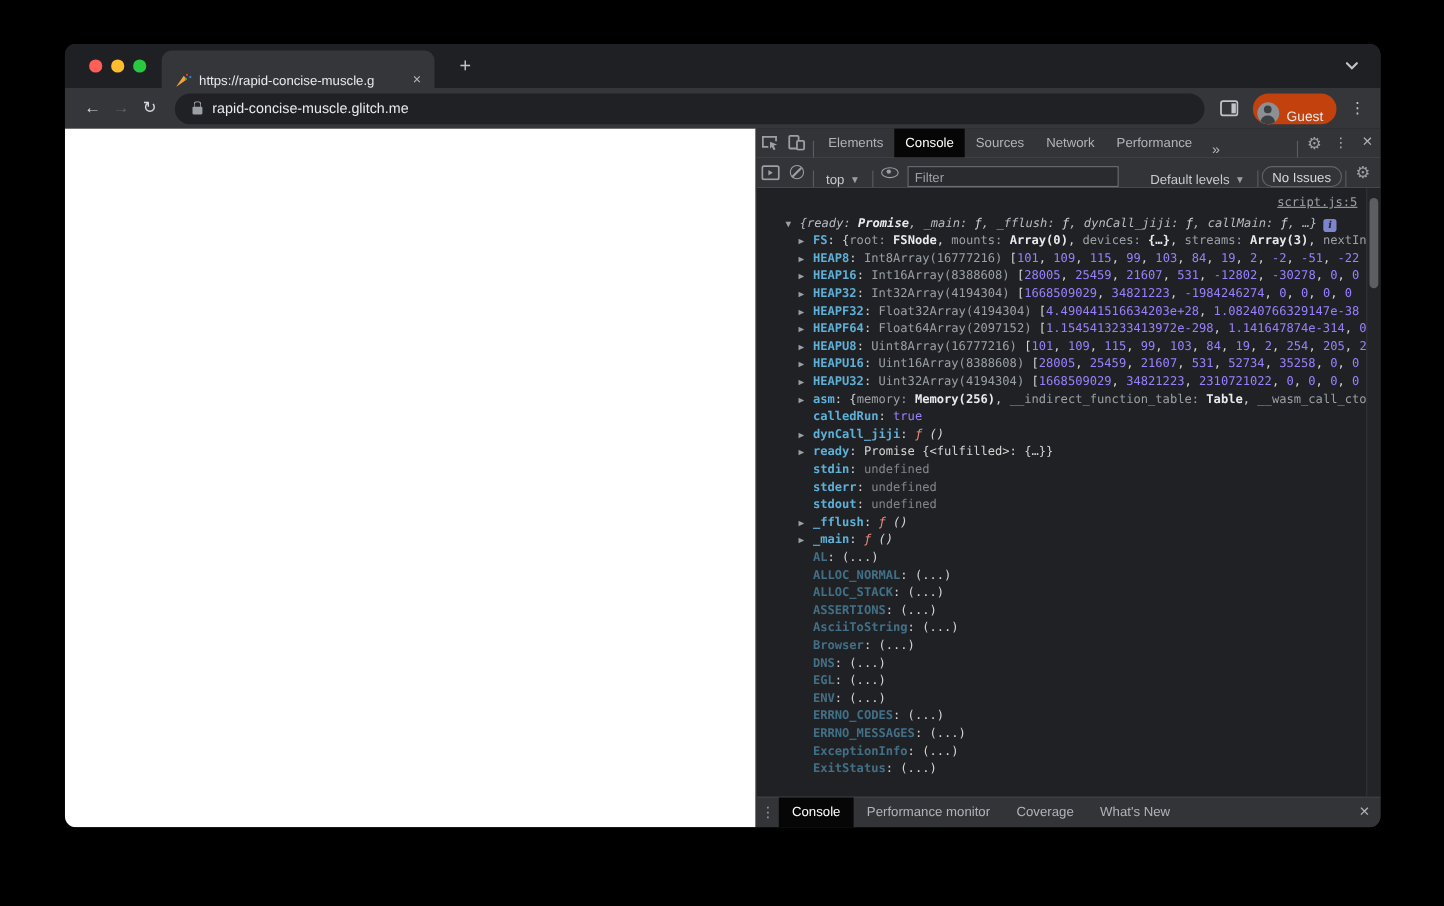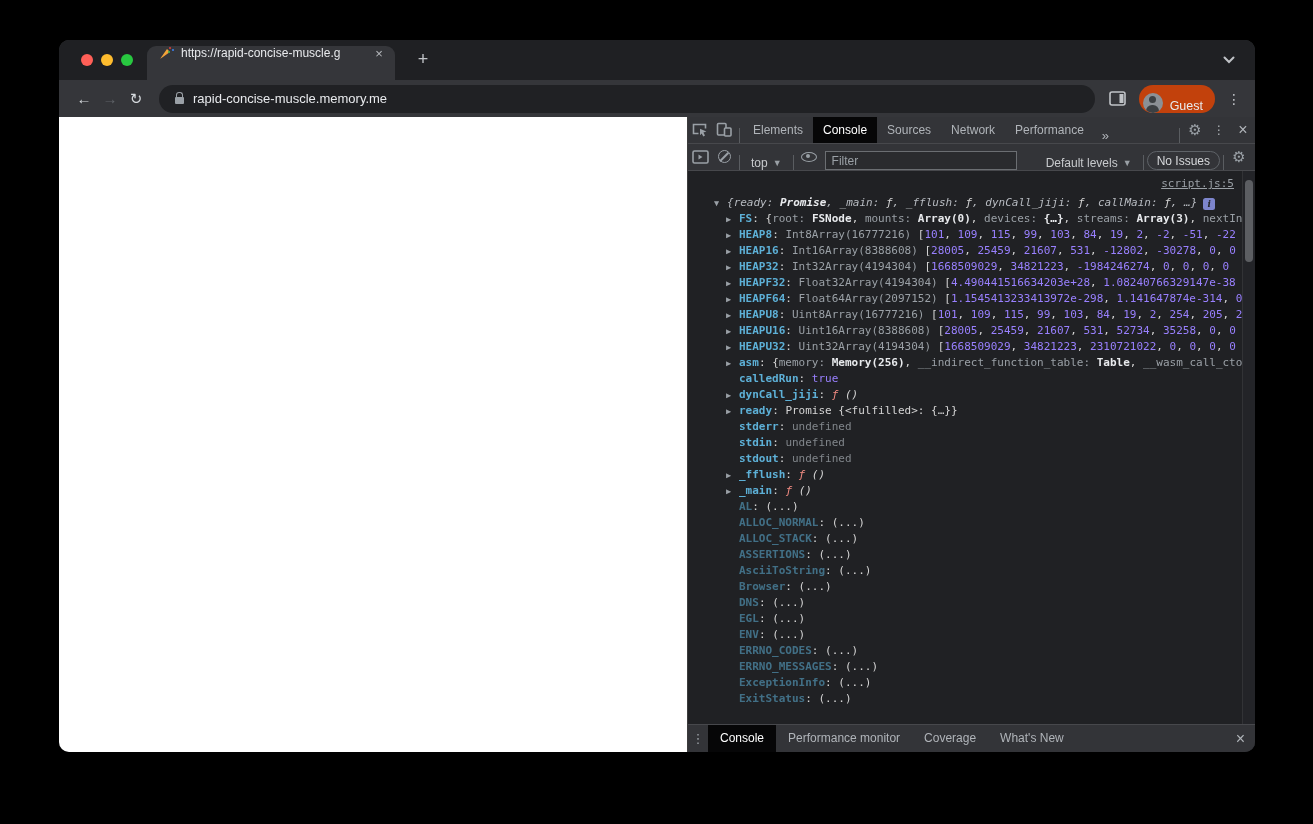--- a/index.html
+++ b/index.html
@@ -11,21 +11,21 @@
   .window { position:absolute; left:59px; top:40px; width:1196px; height:712px;
             border-radius:10px; overflow:hidden; background:#35363a;
             box-shadow:0 22px 60px rgba(0,0,0,.65); }
 
   
   .tabstrip { height:40px; background:#1f2023; position:relative; display:flex; align-items:flex-end; }
   .traffic { position:absolute; left:22px; top:14px; display:flex; gap:8px; }
   .light { width:12px; height:12px; border-radius:50%; }
   .light.red{ background:#ff5f57; } .light.yellow{ background:#febc2e; } .light.green{ background:#28c840; }
   .tab { position:absolute; left:88px; bottom:0; width:248px; height:34px; background:#35363a;
-         border-radius:9px 9px 0 0; display:flex; align-items:flex-start; padding:0 8px 0 12px; }
+         border-radius:9px 9px 0 0; display:flex; align-items:flex-end; padding:0 8px 0 12px; }
   .favicon { width:14px; height:14px; position:relative; margin-right:8px; flex:none; }
   .favicon .cone { position:absolute; left:1px; top:3px; width:10px; height:10px;
         background:linear-gradient(135deg,#f9c440,#ee8131); clip-path:polygon(0 100%, 70% 0, 100% 30%);
         border-radius:1px; }
   .favicon .dots { position:absolute; left:10px; top:1px; width:2px; height:2px; border-radius:50%;
         background:#e23d3d; box-shadow:3px 2px 0 0 #3b82f6, -1px 4px 0 0 #2bb24c; }
   .tab-title { font-size:12px; color:#e8eaed; white-space:nowrap; overflow:hidden; flex:1;
         -webkit-mask-image:linear-gradient(90deg,#000 85%,transparent); }
   .tab-close { width:16px; height:16px; border-radius:50%; color:#b6b9bd; font-size:13px; line-height:16px;
         text-align:center; margin-left:6px; flex:none; }
@@ -167,21 +167,21 @@
           </svg>
       </div>
     </div>
 
     <div class="toolbar">
       <div class="navbtn">←</div>
       <div class="navbtn disabled">→</div>
       <div class="navbtn">↻</div>
       <div class="addressbar">
         <span class="lock"></span>
-        <span class="url">rapid-concise-muscle.memory.me</span>
+        <span class="url">rapid-concise-muscle.glitch.me</span>
       </div>
       <div class="panel-icon">
         <svg width="17" height="15" viewBox="0 0 17 15">
           <rect x="1" y="1" width="15" height="13" rx="2" fill="none" stroke="#c0c3c7" stroke-width="1.6"></rect>
           <rect x="10.5" y="3" width="4" height="9" fill="#c0c3c7"></rect>
         </svg>
       </div>
       <div class="guest">
         <span class="avatar"></span>
         <span class="guest-label">Guest</span>
@@ -263,22 +263,22 @@
                 <div class="crow ind1"><span class="tk-arr">▶</span><span class="tk-nm">HEAP32</span><span class="tk-pc">: </span><span class="tk-ty">Int32Array(4194304) </span><span class="tk-ob">[</span><span class="tk-nu">1668509029</span><span class="tk-ob">, </span><span class="tk-nu">34821223</span><span class="tk-ob">, </span><span class="tk-nu">-1984246274</span><span class="tk-ob">, </span><span class="tk-nu">0</span><span class="tk-ob">, </span><span class="tk-nu">0</span><span class="tk-ob">, </span><span class="tk-nu">0</span><span class="tk-ob">, </span><span class="tk-nu">0</span></div>
                 <div class="crow ind1"><span class="tk-arr">▶</span><span class="tk-nm">HEAPF32</span><span class="tk-pc">: </span><span class="tk-ty">Float32Array(4194304) </span><span class="tk-ob">[</span><span class="tk-nu">4.490441516634203e+28</span><span class="tk-ob">, </span><span class="tk-nu">1.08240766329147e-38</span></div>
                 <div class="crow ind1"><span class="tk-arr">▶</span><span class="tk-nm">HEAPF64</span><span class="tk-pc">: </span><span class="tk-ty">Float64Array(2097152) </span><span class="tk-ob">[</span><span class="tk-nu">1.1545413233413972e-298</span><span class="tk-ob">, </span><span class="tk-nu">1.141647874e-314</span><span class="tk-ob">, </span><span class="tk-nu">0</span></div>
                 <div class="crow ind1"><span class="tk-arr">▶</span><span class="tk-nm">HEAPU8</span><span class="tk-pc">: </span><span class="tk-ty">Uint8Array(16777216) </span><span class="tk-ob">[</span><span class="tk-nu">101</span><span class="tk-ob">, </span><span class="tk-nu">109</span><span class="tk-ob">, </span><span class="tk-nu">115</span><span class="tk-ob">, </span><span class="tk-nu">99</span><span class="tk-ob">, </span><span class="tk-nu">103</span><span class="tk-ob">, </span><span class="tk-nu">84</span><span class="tk-ob">, </span><span class="tk-nu">19</span><span class="tk-ob">, </span><span class="tk-nu">2</span><span class="tk-ob">, </span><span class="tk-nu">254</span><span class="tk-ob">, </span><span class="tk-nu">205</span><span class="tk-ob">, </span><span class="tk-nu">234</span></div>
                 <div class="crow ind1"><span class="tk-arr">▶</span><span class="tk-nm">HEAPU16</span><span class="tk-pc">: </span><span class="tk-ty">Uint16Array(8388608) </span><span class="tk-ob">[</span><span class="tk-nu">28005</span><span class="tk-ob">, </span><span class="tk-nu">25459</span><span class="tk-ob">, </span><span class="tk-nu">21607</span><span class="tk-ob">, </span><span class="tk-nu">531</span><span class="tk-ob">, </span><span class="tk-nu">52734</span><span class="tk-ob">, </span><span class="tk-nu">35258</span><span class="tk-ob">, </span><span class="tk-nu">0</span><span class="tk-ob">, </span><span class="tk-nu">0</span></div>
                 <div class="crow ind1"><span class="tk-arr">▶</span><span class="tk-nm">HEAPU32</span><span class="tk-pc">: </span><span class="tk-ty">Uint32Array(4194304) </span><span class="tk-ob">[</span><span class="tk-nu">1668509029</span><span class="tk-ob">, </span><span class="tk-nu">34821223</span><span class="tk-ob">, </span><span class="tk-nu">2310721022</span><span class="tk-ob">, </span><span class="tk-nu">0</span><span class="tk-ob">, </span><span class="tk-nu">0</span><span class="tk-ob">, </span><span class="tk-nu">0</span><span class="tk-ob">, </span><span class="tk-nu">0</span></div>
                 <div class="crow ind1"><span class="tk-arr">▶</span><span class="tk-nm">asm</span><span class="tk-pc">: </span><span class="tk-ob">{</span><span class="tk-ky">memory: </span><span class="tk-cl">Memory(256)</span><span class="tk-ob">, </span><span class="tk-ky">__indirect_function_table: </span><span class="tk-cl">Table</span><span class="tk-ob">, </span><span class="tk-ky">__wasm_call_ctors</span></div>
                 <div class="crow ind1"><span class="tk-sp"></span><span class="tk-nm">calledRun</span><span class="tk-pc">: </span><span class="tk-bo">true</span></div>
                 <div class="crow ind1"><span class="tk-arr">▶</span><span class="tk-nm">dynCall_jiji</span><span class="tk-pc">: </span><span class="tk-fn">ƒ </span><span class="tk-fs">()</span></div>
                 <div class="crow ind1"><span class="tk-arr">▶</span><span class="tk-nm">ready</span><span class="tk-pc">: </span><span class="tk-ob">Promise {&lt;fulfilled&gt;: {…}}</span></div>
+                <div class="crow ind1"><span class="tk-sp"></span><span class="tk-nm">stdin</span><span class="tk-pc">: </span><span class="tk-ud">undefined</span></div>
                 <div class="crow ind1"><span class="tk-sp"></span><span class="tk-nm">stderr</span><span class="tk-pc">: </span><span class="tk-ud">undefined</span></div>
-                <div class="crow ind1"><span class="tk-sp"></span><span class="tk-nm">stdin</span><span class="tk-pc">: </span><span class="tk-ud">undefined</span></div>
                 <div class="crow ind1"><span class="tk-sp"></span><span class="tk-nm">stdout</span><span class="tk-pc">: </span><span class="tk-ud">undefined</span></div>
                 <div class="crow ind1"><span class="tk-arr">▶</span><span class="tk-nm">_fflush</span><span class="tk-pc">: </span><span class="tk-fn">ƒ </span><span class="tk-fs">()</span></div>
                 <div class="crow ind1"><span class="tk-arr">▶</span><span class="tk-nm">_main</span><span class="tk-pc">: </span><span class="tk-fn">ƒ </span><span class="tk-fs">()</span></div>
                 <div class="crow ind1"><span class="tk-sp"></span><span class="tk-gn">AL</span><span class="tk-pc">: </span><span class="tk-el">(...)</span></div>
                 <div class="crow ind1"><span class="tk-sp"></span><span class="tk-gn">ALLOC_NORMAL</span><span class="tk-pc">: </span><span class="tk-el">(...)</span></div>
                 <div class="crow ind1"><span class="tk-sp"></span><span class="tk-gn">ALLOC_STACK</span><span class="tk-pc">: </span><span class="tk-el">(...)</span></div>
                 <div class="crow ind1"><span class="tk-sp"></span><span class="tk-gn">ASSERTIONS</span><span class="tk-pc">: </span><span class="tk-el">(...)</span></div>
                 <div class="crow ind1"><span class="tk-sp"></span><span class="tk-gn">AsciiToString</span><span class="tk-pc">: </span><span class="tk-el">(...)</span></div>
                 <div class="crow ind1"><span class="tk-sp"></span><span class="tk-gn">Browser</span><span class="tk-pc">: </span><span class="tk-el">(...)</span></div>
                 <div class="crow ind1"><span class="tk-sp"></span><span class="tk-gn">DNS</span><span class="tk-pc">: </span><span class="tk-el">(...)</span></div>

